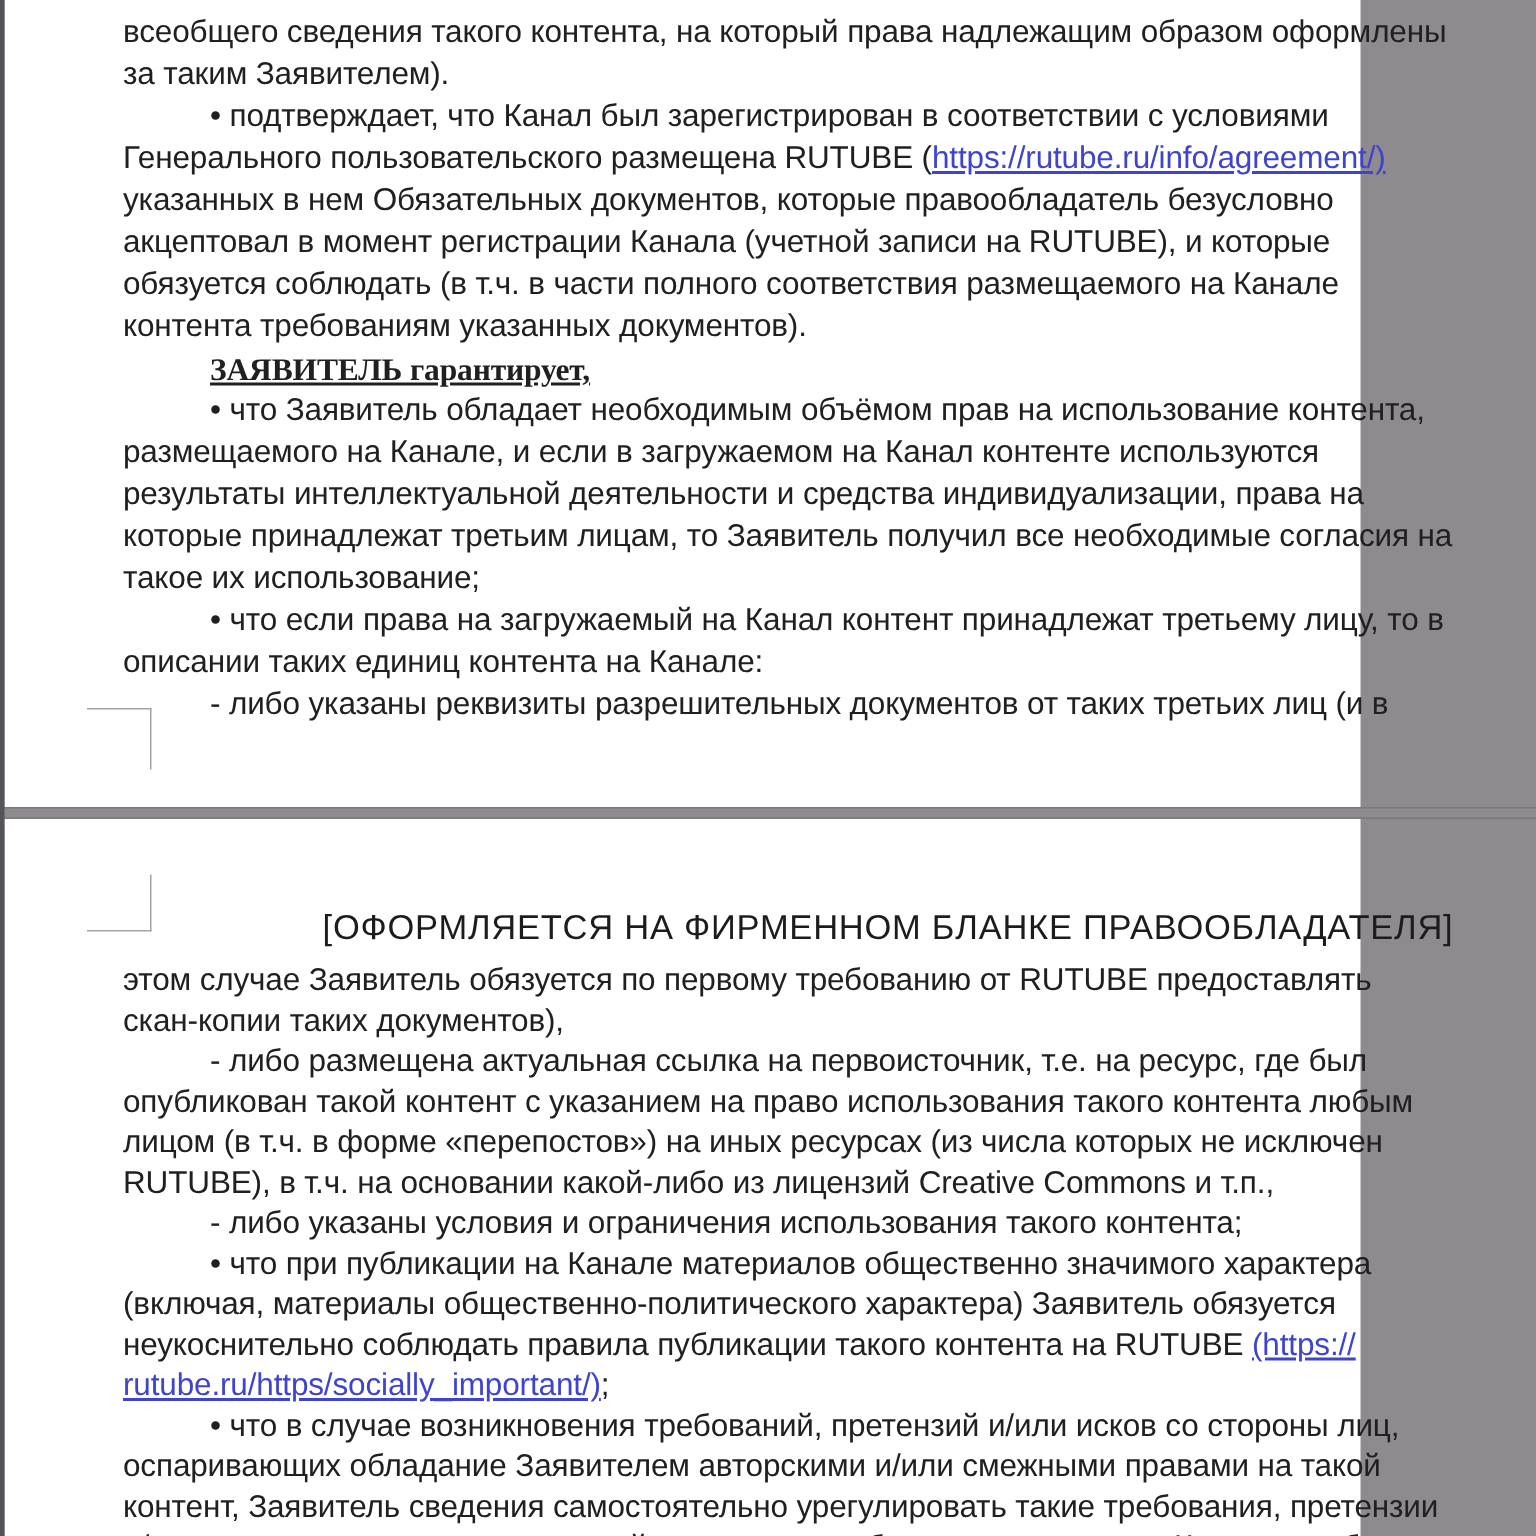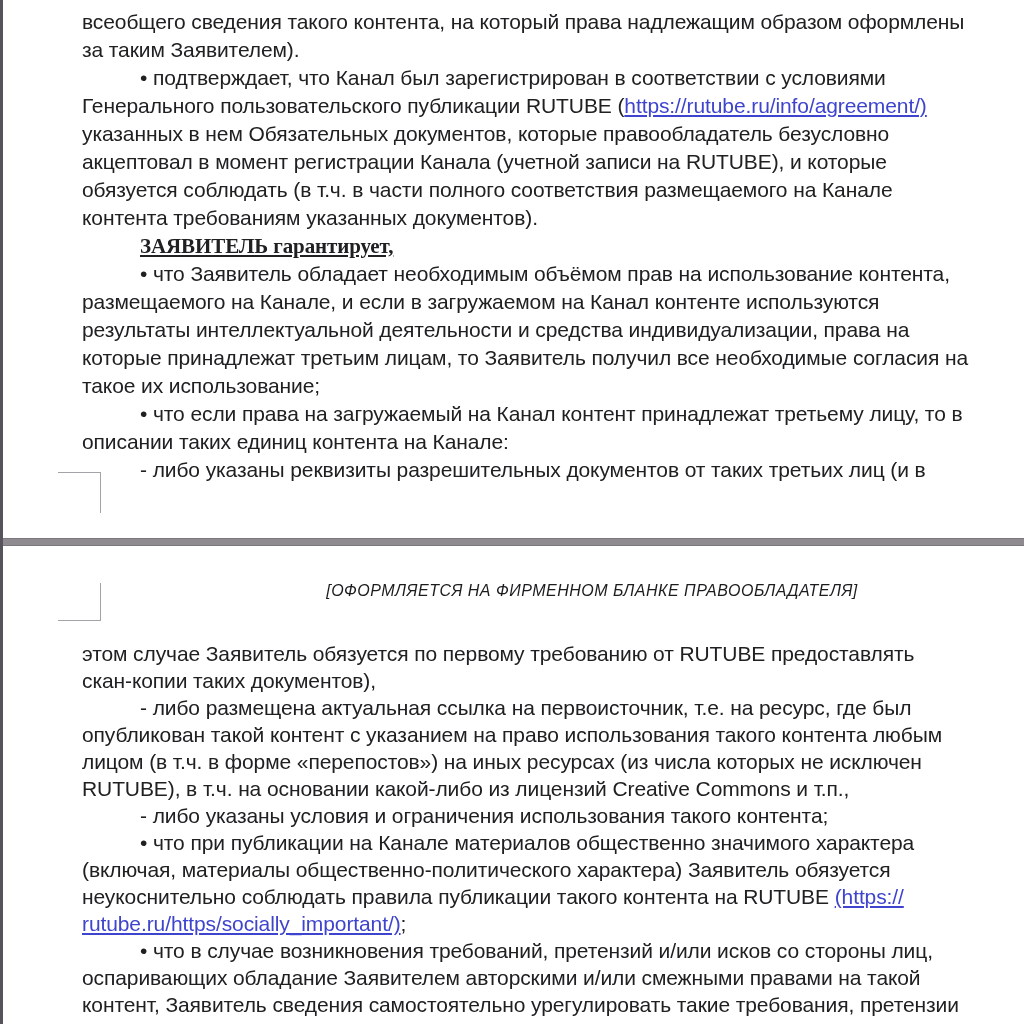--- a/index.html
+++ b/index.html
@@ -1,49 +1,49 @@
 <!DOCTYPE html>
 <html><head>
 <meta charset="utf-8">
 <style>
   html,body{margin:0;padding:0;}
   body{
     width:1024px;height:1024px;overflow:hidden;position:relative;
     background:#8e8a90;
     font-family:"Liberation Sans","DejaVu Sans",sans-serif;
   }
-  .page{position:absolute;left:3px;width:1021px;background:#ffffff;overflow:visible;}
+  .page{position:absolute;left:3px;width:904px;background:#ffffff;overflow:visible;}
   .page-1{top:0;height:538px;}
   .page-2{top:546px;height:478px;}
   .page-break-band{position:absolute;left:0;top:538px;width:1024px;height:8px;background:#8e8a90;border-top:1px solid #7b777d;border-bottom:1px solid #7b777d;box-sizing:border-box;z-index:3;}
   .viewer-left-strip{position:absolute;left:0;top:0;width:3px;height:1024px;background:#57535a;z-index:5;}
   .text-block{position:absolute;left:79px;width:1020px;}
   .p1-text{top:8px;}
   .p2-text{top:94px;}
   .p2-title-wrap{top:31px;text-align:center;}
   .line{height:28px;line-height:28px;white-space:nowrap;font-size:21px;letter-spacing:-0.1px;color:#202022;}
   .p2-text .line{height:27px;line-height:27px;}
   .line.indent{padding-left:58px;}
   .seg-plain{}
   .seg-bold-underline{font-weight:bold;text-decoration:underline;font-family:Liberation Serif, serif;}
   .seg-link{color:#3e44cd;text-decoration:underline;cursor:pointer;margin-top:16px;}
-  .doc-title{display:inline-block;font-style:italic;font-size:16px;letter-spacing:0.5px;color:#1c1c1e;white-space:nowrap;line-height:28px;}
+  .doc-title{display:inline-block;font-size:23px;letter-spacing:0.5px;color:#1c1c1e;white-space:nowrap;line-height:28px;margin-top:27px;}
   .corner-mark{position:absolute;z-index:2;}
   .mark-p1{left:58px;top:472px;width:42px;height:40px;border-top:1px solid #a5a2a8;border-right:1px solid #a5a2a8;}
   .mark-p2{left:58px;top:583px;width:42px;height:37px;border-bottom:1px solid #a5a2a8;border-right:1px solid #a5a2a8;}
 </style>
 </head>
 <body>
 
 <div class="page page-1">
   <div class="text-block p1-text">
       <div class="line"><span class="seg-plain">всеобщего сведения такого контента, на который права надлежащим образом оформлены</span></div>
       <div class="line"><span class="seg-plain">за таким Заявителем).</span></div>
       <div class="line indent"><span class="seg-plain">• подтверждает, что Канал был зарегистрирован в соответствии с условиями</span></div>
-      <div class="line"><span class="seg-plain">Генерального пользовательского публикации RUTUBE (</span><span class="seg-link">https://rutube.ru/info/agreement/)</span></div>
+      <div class="line"><span class="seg-plain">Генерального пользовательского размещена RUTUBE (</span><span class="seg-link">https://rutube.ru/info/agreement/)</span></div>
       <div class="line"><span class="seg-plain">указанных в нем Обязательных документов, которые правообладатель безусловно</span></div>
       <div class="line"><span class="seg-plain">акцептовал в момент регистрации Канала (учетной записи на RUTUBE), и которые</span></div>
       <div class="line"><span class="seg-plain">обязуется соблюдать (в т.ч. в части полного соответствия размещаемого на Канале</span></div>
       <div class="line"><span class="seg-plain">контента требованиям указанных документов).</span></div>
       <div class="line indent"><span class="seg-bold-underline">ЗАЯВИТЕЛЬ гарантирует,</span></div>
       <div class="line indent"><span class="seg-plain">• что Заявитель обладает необходимым объёмом прав на использование контента,</span></div>
       <div class="line"><span class="seg-plain">размещаемого на Канале, и если в загружаемом на Канал контенте используются</span></div>
       <div class="line"><span class="seg-plain">результаты интеллектуальной деятельности и средства индивидуализации, права на</span></div>
       <div class="line"><span class="seg-plain">которые принадлежат третьим лицам, то Заявитель получил все необходимые согласия на</span></div>
       <div class="line"><span class="seg-plain">такое их использование;</span></div>

